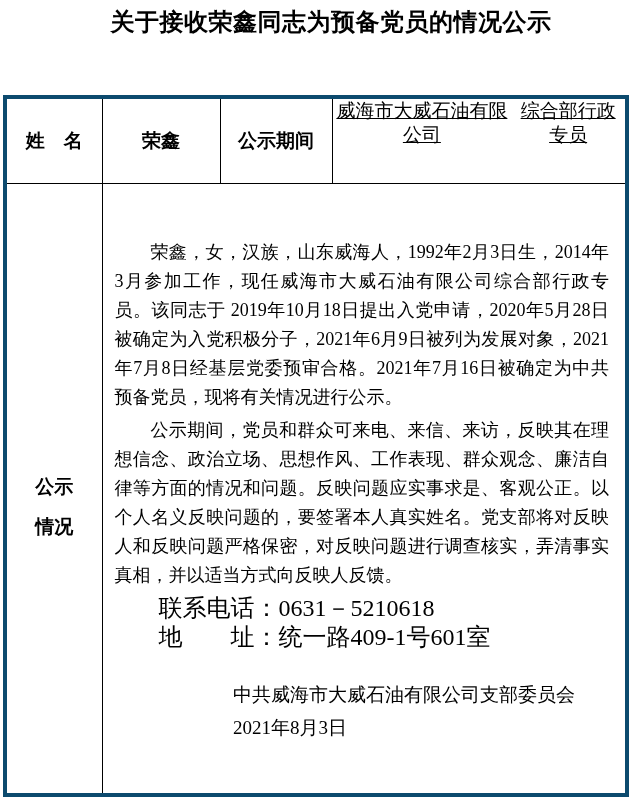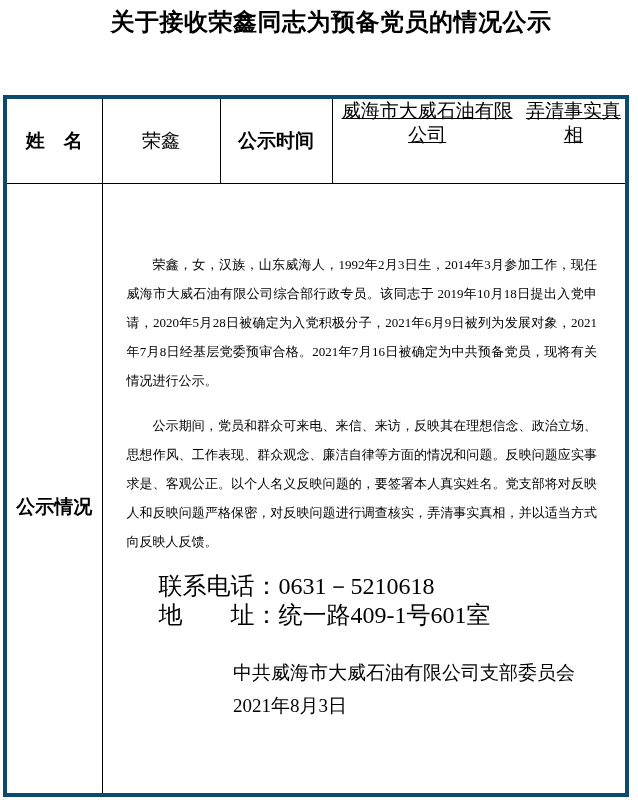--- a/index.html
+++ b/index.html
@@ -15,28 +15,28 @@
     letter-spacing: 0.5px; line-height: 32px;
   }
   table.notice-table {
     position: absolute; left: 3px; top: 95px;
     width: 622px; height: 702px;
     border-collapse: collapse; table-layout: fixed;
     border: 4px solid #0c4a6e;
   }
   td { border: 1px solid #000; padding: 0; font-size: 19px; vertical-align: middle; }
   td.hdr { font-weight: bold; text-align: center; }
-  td.val { text-align: center; }
+  td.val { text-align: center; font-weight: bold; }
   .unit-cell { display: flex; flex-direction: row; justify-content: space-between; height: 100%; text-decoration: underline; }
   .unit-line { text-align: center; line-height: 24px; }
-  .sit-label { display: flex; flex-direction: row; justify-content: center; align-items: center; height: 100%; margin-top: 36px; }
+  .sit-label { display: flex; flex-direction: column; justify-content: center; align-items: center; height: 100%; margin-top: 36px; }
   .sit-label span { display: block; line-height: 40px; }
   td.content-cell { vertical-align: top; padding: 50px 12px 0 8px; }
   .para {
-    margin: 16px; font-size: 13px; line-height: 29px;
+    margin: 4px; font-size: 18px; line-height: 29px;
     text-align: justify; text-indent: 2em;
   }
   .contact-line { margin: 0; font-size: 24px; line-height: 29px; padding-left: 2em; }
   .signature-block {
     width: fit-content; margin: 26px 38px 0 auto;
     text-align: left; font-size: 19px; line-height: 33px;
   }
 </style>
 </head>
 <body>
@@ -47,25 +47,25 @@
   <colgroup>
     <col style="width:97px">
     <col style="width:118px">
     <col style="width:112px">
     <col style="width:295px">
   </colgroup>
   <tbody>
       <tr style="height:82px">
     <td class="hdr">姓　名</td>
     <td class="val">荣鑫</td>
-    <td class="hdr">公示时间</td>
+    <td class="hdr">公示期间</td>
     <td>
       <div class="unit-cell">
         <div class="unit-line">威海市大威石油有限公司</div>
-        <div class="unit-line">弄清事实真相</div>
+        <div class="unit-line">综合部行政专员</div>
       </div>
     </td>
   </tr>
   <tr style="height:578px">
     <td class="hdr">
       <div class="sit-label">
         <span>公示</span>
         <span>情况</span>
       </div>
     </td>

